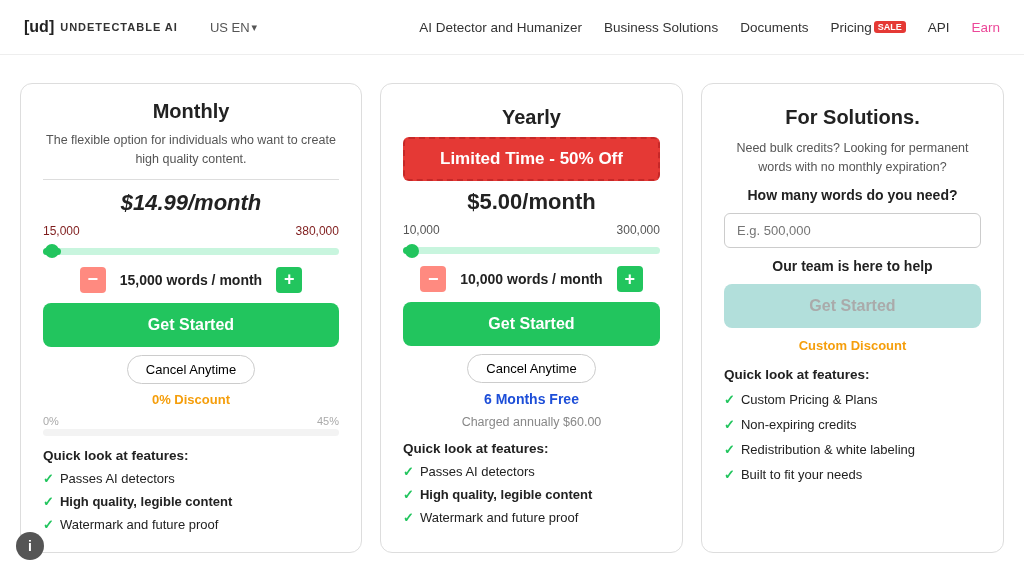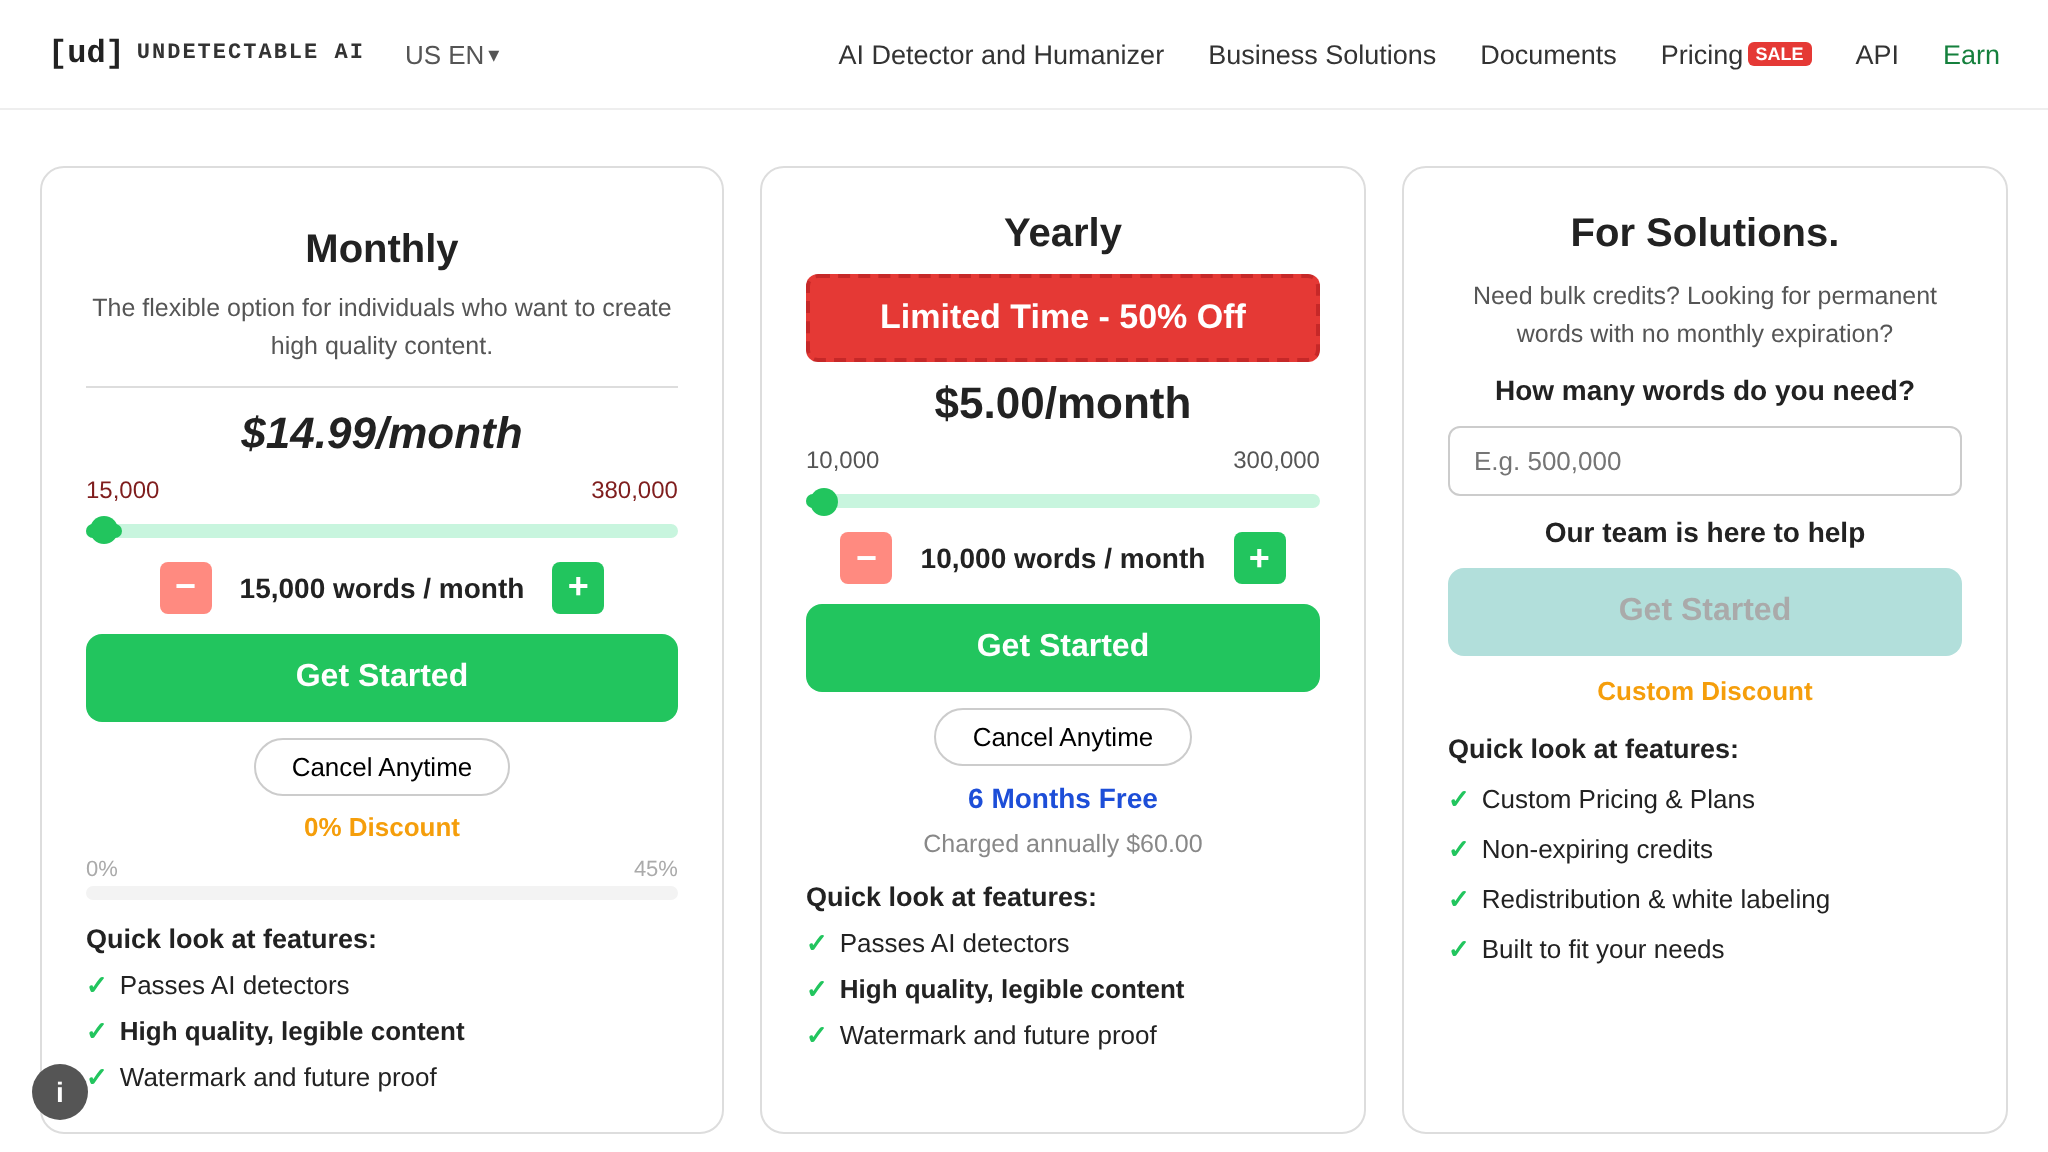--- a/index.html
+++ b/index.html
@@ -2,44 +2,44 @@
 <html><head>
   <meta charset="utf-8">
   <style>
     * { box-sizing: border-box; margin: 0; padding: 0; }
     body { font-family: -apple-system, BlinkMacSystemFont, 'Segoe UI', sans-serif; background: #fff; font-size: 14px; color: #222; }
   </style>
 </head>
 <body>
 
 <nav style="display:flex;align-items:center;padding:0 24px;height:55px;border-bottom:1px solid #eee;gap:0;">
-  <div style="display:flex;align-items:center;gap:6px;margin-right:20px;font-family:Liberation Mono, monospace;">
+  <div style="display:flex;align-items:center;gap:6px;margin-right:32px;">
     <span style="font-weight:700;font-size:16px;">[ud]</span>
     <span style="font-size:11px;font-weight:700;letter-spacing:1px;color:#333;">UNDETECTABLE AI</span>
   </div>
   <div style="font-size:13px;color:#555;display:flex;align-items:center;gap:2px;margin-right:28px;">
     <span>US EN</span>
     <span style="font-size:11px;">▾</span>
   </div>
   <div style="display:flex;align-items:center;gap:22px;margin-left:auto;">
     <a style="font-size:13.5px;color:#333;text-decoration:none;cursor:pointer;">AI Detector and Humanizer</a>
     <a style="font-size:13.5px;color:#333;text-decoration:none;cursor:pointer;">Business Solutions</a>
     <a style="font-size:13.5px;color:#333;text-decoration:none;cursor:pointer;">Documents</a>
     <a style="font-size:13.5px;color:#333;text-decoration:none;cursor:pointer;display:flex;align-items:center;gap:2px;text-align:center;">
       <span>Pricing</span>
       <span style="background:#e53935;color:#fff;font-size:9px;font-weight:700;padding:1px 4px;border-radius:3px;">SALE</span>
     </a>
     <a style="font-size:13.5px;color:#333;text-decoration:none;cursor:pointer;">API</a>
-    <a style="font-size:13.5px;color:#15803d;text-decoration:none;cursor:pointer;">Earn</a>
+    <a style="font-size:13.5px;color:#ec4899;text-decoration:none;cursor:pointer;">Earn</a>
   </div>
 </nav>
 
 <div style="padding:28px 20px;display:flex;gap:18px;justify-content:center;max-width:1024px;margin:0 auto;">
 
-  <div style="border:1.5px solid #ddd;border-radius:12px;padding:30px 22px 20px;width:350px;display:flex;flex-direction:column;gap:8px;background:#fff;">
+  <div style="border:1.5px solid #ddd;border-radius:12px;padding:16px 22px 20px;width:350px;display:flex;flex-direction:column;gap:8px;background:#fff;">
     <div style="font-size:20px;font-weight:700;text-align:center;">Monthly</div>
     <div style="font-size:12.5px;color:#555;text-align:center;line-height:1.5;">The flexible option for individuals who want to create high quality content.</div>
     <hr style="border:none;border-top:1px solid #ddd;margin:2px 0;">
     <div style="font-size:22px;font-weight:700;text-align:center;font-style:italic;">$14.99/month</div>
     <div style="display:flex;justify-content:space-between;font-size:12px;color:#7f1d1d;">
       <span>15,000</span>
       <span>380,000</span>
     </div>
     <div style="width:100%;height:7px;border-radius:4px;background:#c8f5de;position:relative;margin:2px 0;cursor:pointer;">
       <div style="height:100%;background:#22c55e;border-radius:4px;width:6%;"></div>

